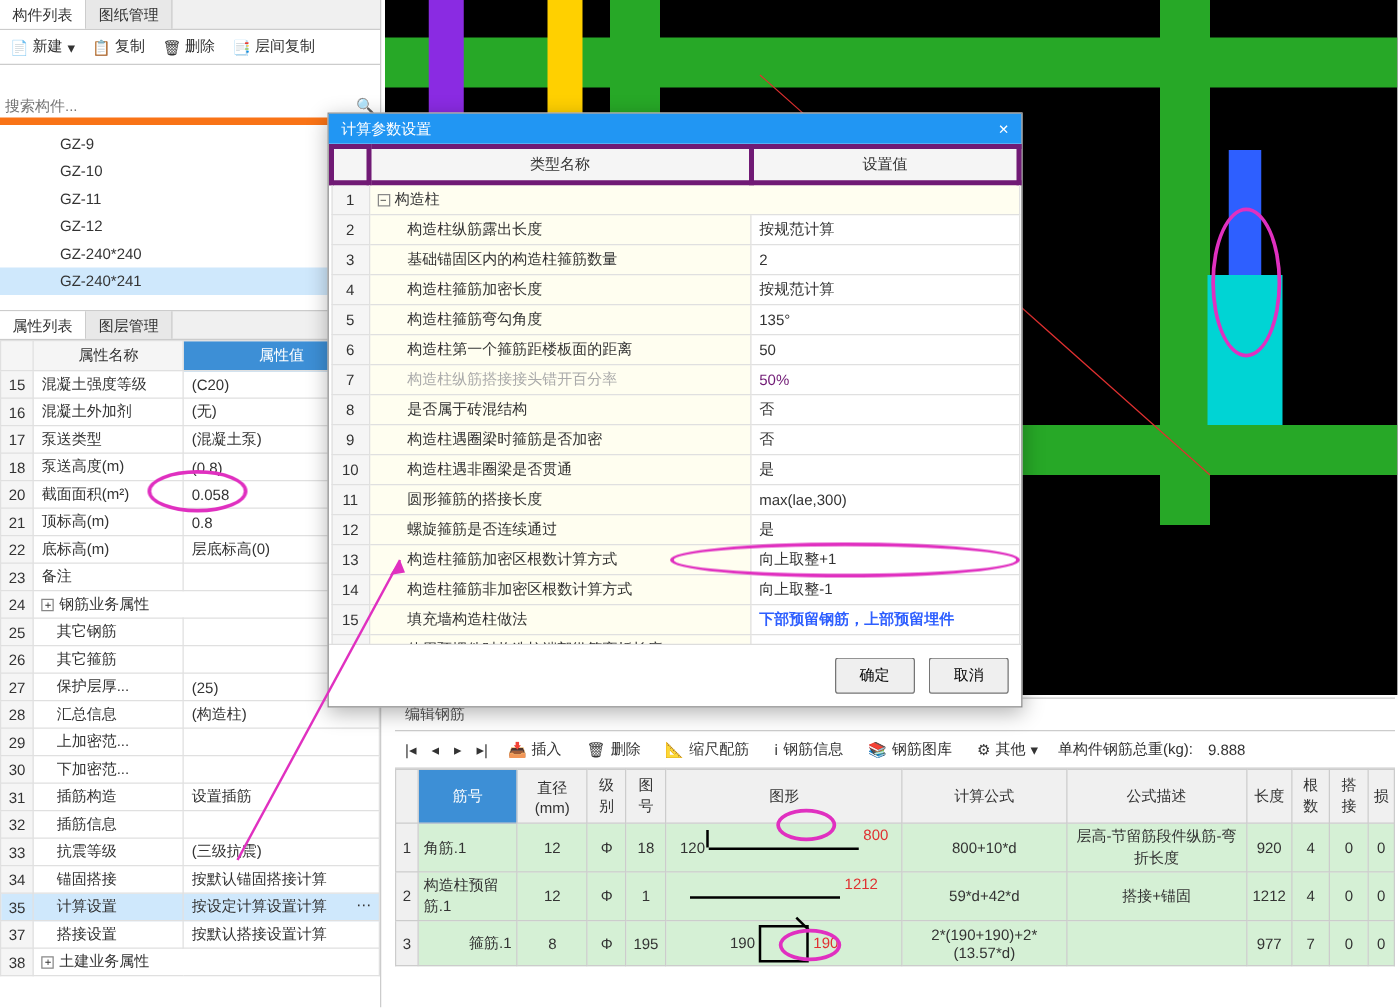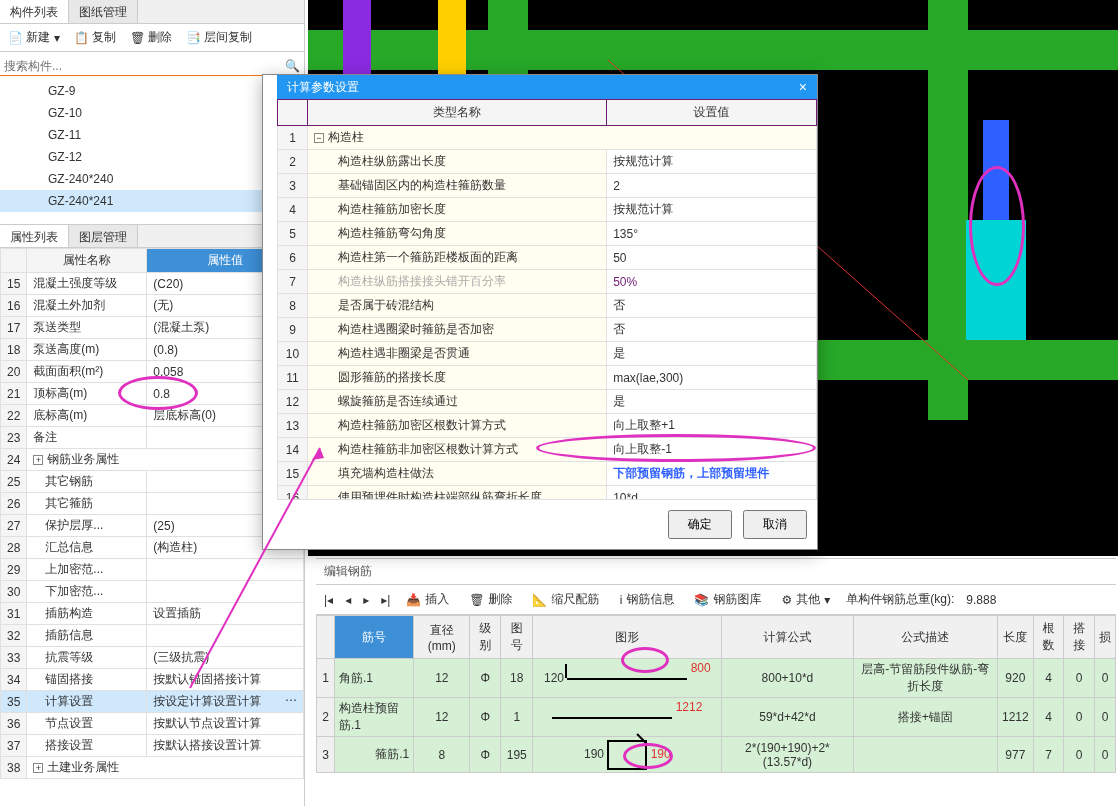--- a/index.html
+++ b/index.html
@@ -4,41 +4,41 @@
 <style>
 * { box-sizing: border-box; margin: 0; padding: 0; }
 body { font-family: "Microsoft YaHei", Arial, sans-serif; font-size: 12px; color: #333; background: #fff; width: 1118px; height: 806px; overflow: hidden; position: relative; }
 .left-panel { position: absolute; left: 0; top: 0; width: 305px; height: 806px; background: #fff; border-right: 1px solid #ccc; }
 .tabs { display: flex; border-bottom: 1px solid #ccc; background: #f0f0f0; height: 24px; }
 .tab { padding: 4px 10px; background: #e8e8e8; border-right: 1px solid #ccc; font-size: 12px; cursor: pointer; }
 .tab.active { background: #fff; }
 .toolbar { display: flex; align-items: center; padding: 4px; border-bottom: 1px solid #ccc; gap: 6px; height: 28px; }
 .tb-btn { display: inline-flex; align-items: center; gap: 4px; padding: 2px 4px; cursor: pointer; font-size: 12px; }
 .tb-icon { width: 14px; height: 14px; display: inline-block; }
-.search-row { display: flex; align-items: flex-end; border-bottom: 1px solid #f97316; padding: 2px 4px; height: 24px; }
+.search-row { display: flex; align-items: flex-end; border-bottom: 6px solid #f97316; padding: 2px 4px; height: 24px; margin-top: 24px; }
 .search-row input { flex: 1; border: none; outline: none; font-size: 12px; color: #888; }
 .tree-list { padding: 4px 0; }
 .tree-item { padding: 2px 4px 2px 48px; font-size: 12px; line-height: 18px; cursor: pointer; }
 .tree-item.selected { background: #cfe8fc; }
 .prop-tabs { display: flex; border-top: 1px solid #ccc; border-bottom: 1px solid #ccc; background: #f0f0f0; height: 24px; margin-top: 8px; }
 .prop-table { width: 100%; border-collapse: collapse; }
 .prop-table th { background: #f5f5f5; font-weight: normal; padding: 3px 6px; border: 1px solid #e0e0e0; font-size: 12px; text-align: center; }
 .prop-table th.val { background: #3d8fd6; color: #fff; }
 .prop-table td { padding: 2px 6px; border: 1px solid #e0e0e0; font-size: 12px; height: 18px; }
 .prop-table tr.sel td { background: #cfe8fc; }
 .prop-table td.num { text-align: center; width: 26px; background: #f5f5f5; }
 .prop-table td.name { width: 120px; margin-top: 28px; }
 .expand-ic { display: inline-block; width: 10px; height: 10px; border: 1px solid #888; text-align: center; line-height: 8px; font-size: 9px; margin-right: 4px; }
 .viewport { position: absolute; left: 308px; top: 0; width: 810px; height: 556px; background: #000; }
-.dialog { position: absolute; left: 262px; top: 74px; width: 556px; background: #fff; border: 1px solid #888; box-shadow: 0 4px 16px rgba(0,0,0,0.3); z-index: 10; padding-left: 14px; }
+.dialog { position: absolute; left: 262px; top: 90px; width: 556px; background: #fff; border: 1px solid #888; box-shadow: 0 4px 16px rgba(0,0,0,0.3); z-index: 10; }
 .dlg-title { background: #2196f3; color: #fff; padding: 4px 10px; font-size: 12px; display: flex; justify-content: space-between; align-items: center; height: 24px; }
 .dlg-close { cursor: pointer; font-size: 14px; }
 .dlg-body { max-height: 400px; overflow-y: auto; }
 .param-table { width: 100%; border-collapse: collapse; }
-.param-table th { background: #f5f5f5; font-weight: normal; padding: 4px 6px; border: 1px solid #701a75; font-size: 12px; }
+.param-table th { background: #f5f5f5; font-weight: normal; padding: 4px 6px; border: 4px solid #701a75; font-size: 12px; }
 .param-table td { padding: 3px 6px; border: 1px solid #e0e0e0; font-size: 12px; background: #fffef0; }
 .param-table td.rownum { text-align: center; width: 30px; background: #f5f5f5; }
 .param-table td.vcol { background: #fff; }
 .dlg-footer { padding: 10px; text-align: right; border-top: 1px solid #ddd; }
 .dlg-footer button { padding: 4px 18px; margin-left: 8px; font-size: 12px; cursor: pointer; }
 .rebar-panel { position: absolute; left: 316px; top: 558px; width: 800px; height: 246px; background: #fff; border-top: 1px solid #ccc; }
 .rebar-title { padding: 4px 8px; font-size: 12px; color: #555; border-bottom: 1px solid #ccc; }
 .rebar-toolbar { display: flex; align-items: center; padding: 4px 8px; gap: 12px; border-bottom: 1px solid #ccc; font-size: 12px; height: 30px; }
 .rebar-table { width: 100%; border-collapse: collapse; }
 .rebar-table th { background: #f0f0f0; font-weight: normal; padding: 4px 4px; border: 1px solid #ccc; font-size: 12px; }
@@ -207,25 +207,20 @@
           </tr>
           <tr>
             <td class="num">34</td>
             <td class="name">　锚固搭接</td>
             <td>按默认锚固搭接计算</td>
           </tr>
           <tr class="sel">
             <td class="num">35</td>
             <td class="name">　计算设置</td>
             <td>按设定计算设置计算<span style="float: right;"> ⋯</span></td>
-          </tr>
-          <tr>
-            <td class="num">36</td>
-            <td class="name">　节点设置</td>
-            <td>按默认节点设置计算</td>
           </tr>
           <tr>
             <td class="num">37</td>
             <td class="name">　搭接设置</td>
             <td>按默认搭接设置计算</td>
           </tr>
           <tr>
             <td class="num">38</td>
             <td class="name" colspan="2"><span class="expand-ic">+</span>土建业务属性</td>
           </tr>

